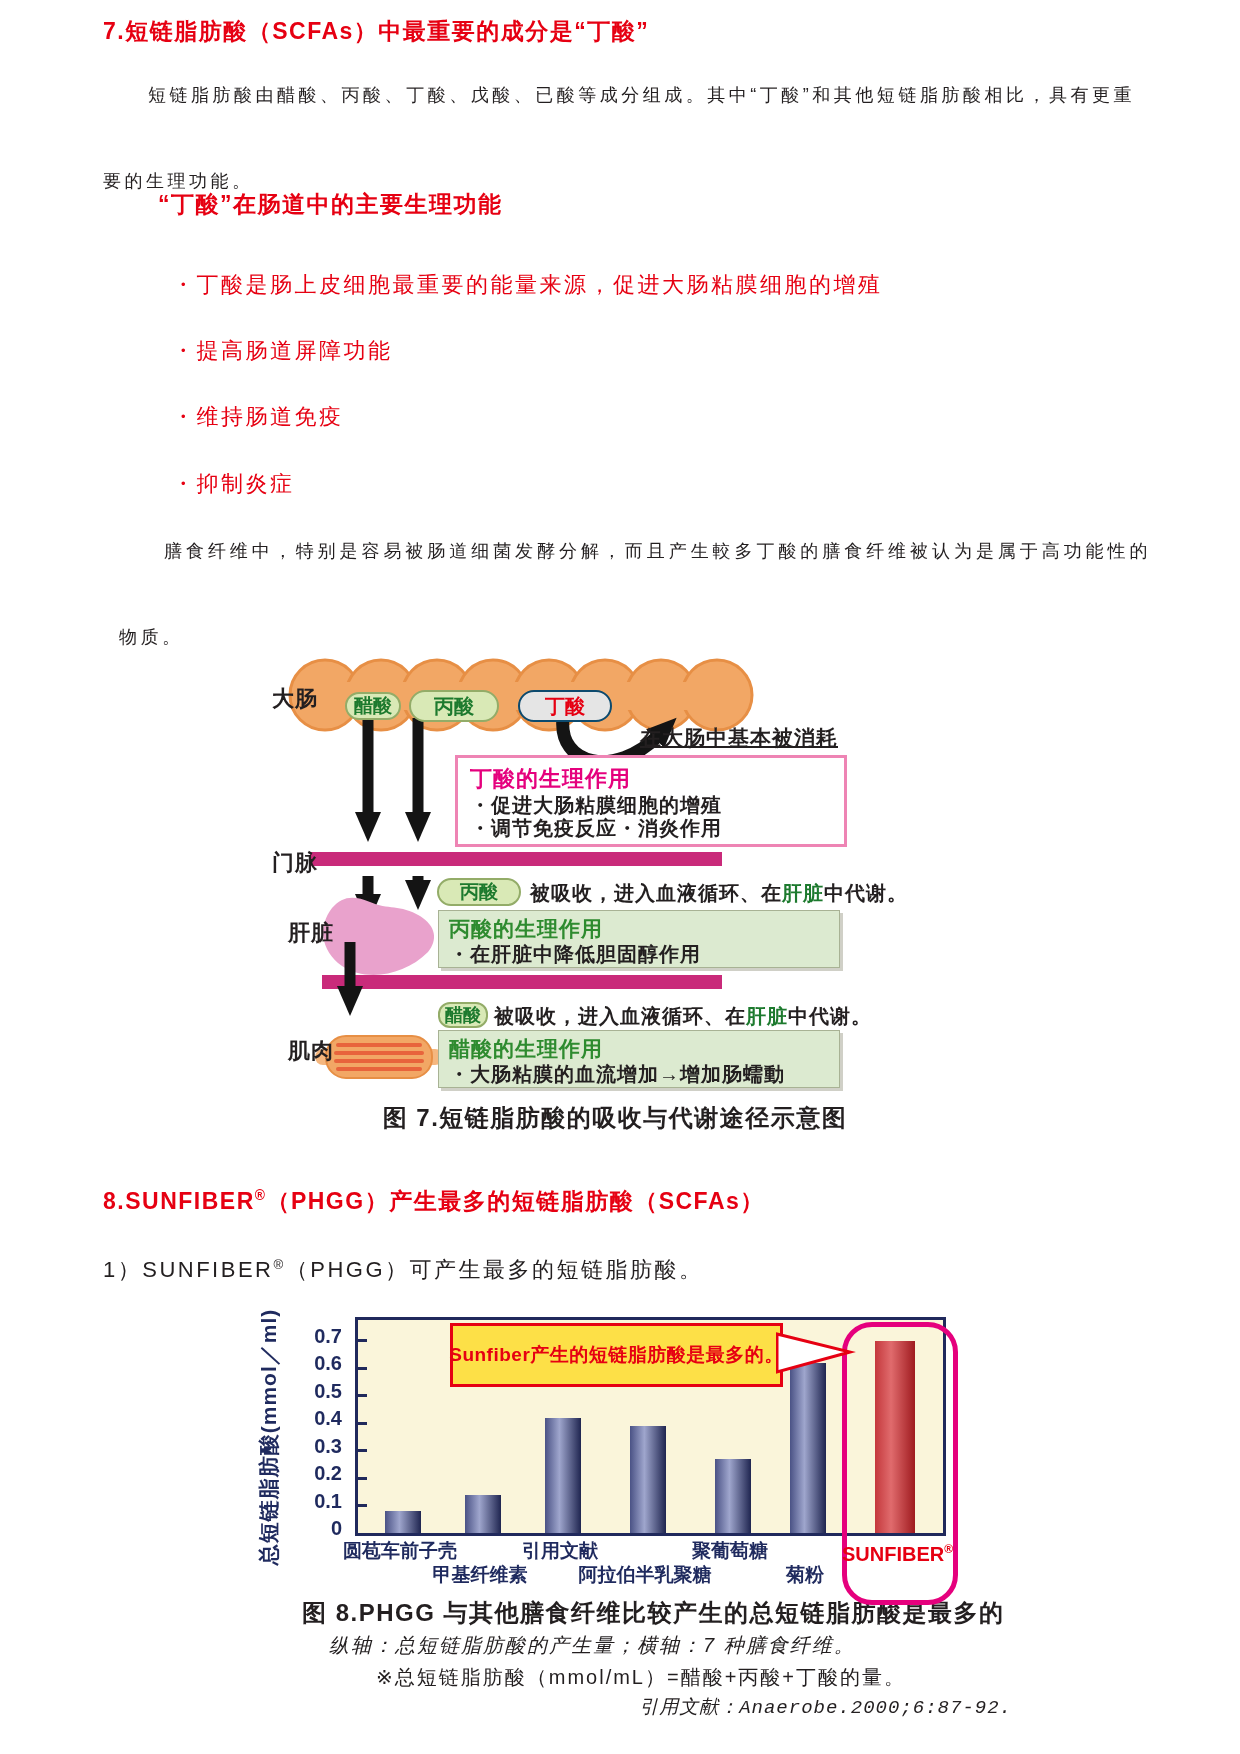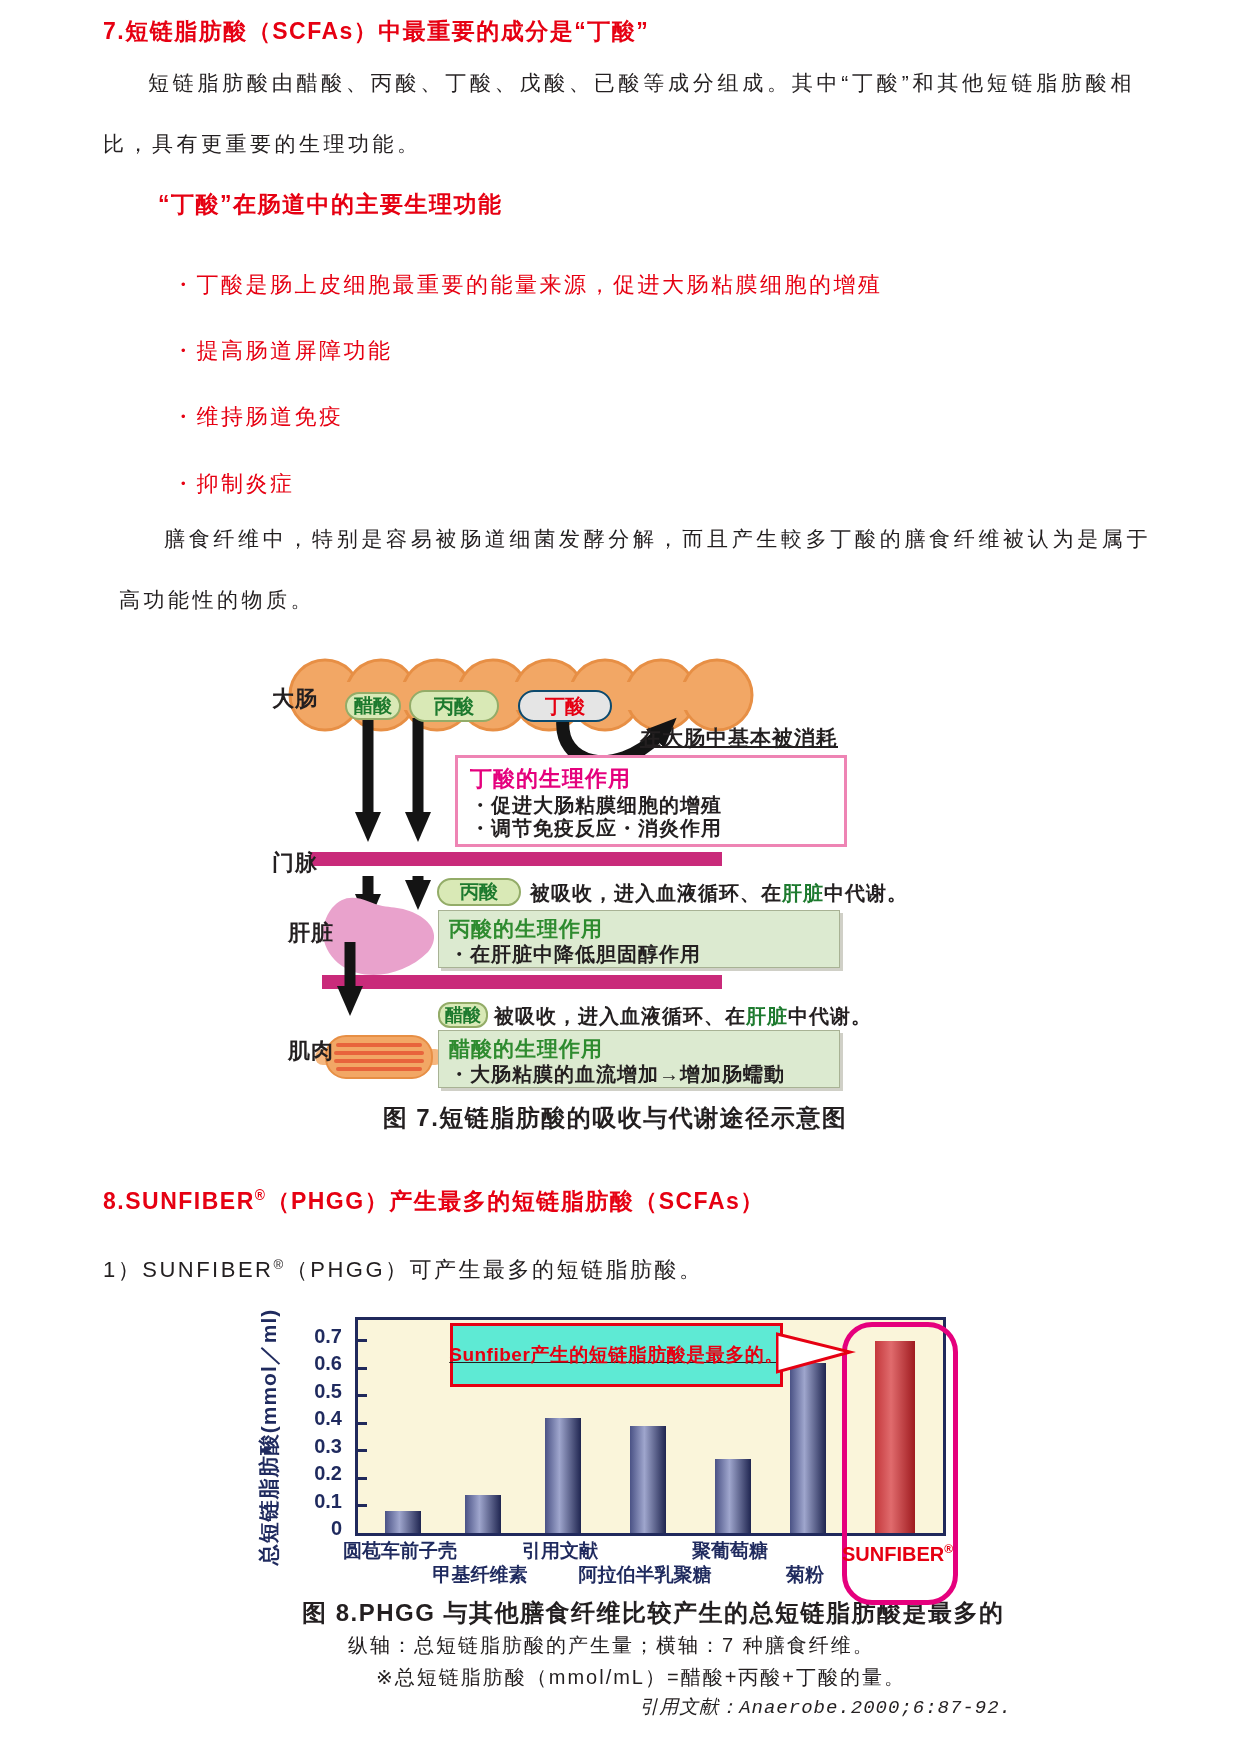--- a/index.html
+++ b/index.html
@@ -5,21 +5,21 @@
   * { margin:0; padding:0; box-sizing:content-box; }
   html,body { background:#e8e8e8; }
   .page {
     position:relative; width:1240px; height:1754px; background:#ffffff;
     margin:0 auto; overflow:hidden;
     font-family:"Liberation Sans","DejaVu Sans",sans-serif;
     color:#231f20;
   }
   .abs { position:absolute; }
   .h-red { font-size:23px; font-weight:bold; color:#e60012; letter-spacing:1.5px; white-space:nowrap; }
-  .body-par { font-size:21px; line-height:61px; letter-spacing:3.5px; text-align:justify; text-indent:45px; }
+  .body-par { font-size:18px; line-height:86px; letter-spacing:3.5px; text-align:justify; text-indent:45px; }
   .bullet-red { font-size:22px; color:#e60012; letter-spacing:2.5px; white-space:nowrap; }
   .fig-label { font-size:22px; font-weight:bold; letter-spacing:1px; white-space:nowrap; }
   .pill { position:absolute; display:flex; align-items:center; justify-content:center;
           font-weight:bold; border-radius:16px; white-space:nowrap; }
   .pill-green { background:#d9e9b6; border:2px solid #93ac68; color:#1d7a2e; }
   .pill-yellow { background:#e5e5e5; border:2px solid #0c4a6e; color:#e60012; }
   .info-box-pink { background:#ffffff; border:3px solid #ee84b4; padding:6px 12px; }
   .info-box-green { background:#dcead0; border:1px solid #a8b294; box-shadow:3px 3px 0 rgba(150,150,130,.45); padding:4px 10px; }
   .box-title-magenta { color:#e5007d; font-size:22px; font-weight:bold; letter-spacing:1px; white-space:nowrap; }
   .box-title-green { color:#2e8b2f; font-size:21px; font-weight:bold; letter-spacing:1px; white-space:nowrap; }
@@ -27,22 +27,22 @@
   .absorb { font-size:20px; font-weight:600; letter-spacing:1px; white-space:nowrap; }
   .absorb .organ { color:#1d7a2e; }
   .consumed { font-size:21px; font-weight:bold; text-decoration:underline; text-decoration-thickness:2px; letter-spacing:1px; white-space:nowrap; }
   .caption { font-size:24px; font-weight:bold; letter-spacing:1.5px; white-space:nowrap; }
   .chart-plot { position:absolute; left:355px; top:1317px; width:585px; height:213px;
                 background:#faf5da; border:3px solid #20295c; }
   .chart-bar { position:absolute; bottom:0; z-index:1; }
   .ytick-label { position:absolute; width:58px; text-align:right; font-size:20px; font-weight:bold; color:#1f2a5e; }
   .xcat-label { position:absolute; width:170px; text-align:center; font-size:19px; font-weight:bold; color:#1f2a5e; white-space:nowrap; }
   .tickmark { position:absolute; left:0; width:9px; height:3px; background:#20295c; }
-  .callout { position:absolute; left:450px; top:1323px; width:327px; height:58px; background:#5eead4;
-             border:3px solid #e60012; z-index:5; display:flex; align-items:center; justify-content:center;text-decoration:underline; }
+  .callout { position:absolute; left:450px; top:1323px; width:327px; height:58px; background:#fde047;
+             border:3px solid #e60012; z-index:5; display:flex; align-items:center; justify-content:center; }
   .callout span { color:#e60012; font-size:19px; font-weight:bold; letter-spacing:0.5px; white-space:nowrap; }
   .sunfiber-frame { position:absolute; left:842px; top:1322px; width:106px; height:273px;
                     border:5px solid #e5007d; border-radius:30px; z-index:4; }
   .sunfiber-label { position:absolute; left:842px; top:1542px; width:106px; text-align:center;
                     color:#e60012; font-size:20px; font-weight:bold; z-index:5; white-space:nowrap; }
   sup { font-size:60%; vertical-align:super; }
   .note { font-size:20px; font-weight:500; letter-spacing:2px; white-space:nowrap; }
   .citation { font-size:19px; font-style:italic; letter-spacing:1px; white-space:nowrap; text-align:right; }
   .ylab-rot { transform:rotate(-90deg); transform-origin:center; font-size:21px; font-weight:bold;
               color:#1f2a5e; white-space:nowrap; text-align:center; letter-spacing:1px; }
@@ -185,21 +185,21 @@
   <svg class="abs" style="left:776px; top:1326px; z-index:6;" width="80" height="56" viewBox="0 0 80 56">
     <path d="M1,8 L74,26 L1,46 Z" fill="#ffffff" stroke="#e60012" stroke-width="3"></path>
   </svg>
 
   <div class="sunfiber-frame"></div>
   <div class="sunfiber-label">
     <span>SUNFIBER</span><sup>®</sup>
   </div>
 
   <div class="abs caption" style="left:302px; top:1597px;">图 8.PHGG 与其他膳食纤维比较产生的总短链脂肪酸是最多的</div>
-  <div class="abs note" style="left:348px; top:1632px;">纵轴：总短链脂肪酸的产生量；横轴：7 种膳食纤维。</div>
+  <div class="abs note" style="left:329px; top:1632px;font-style:italic;">纵轴：总短链脂肪酸的产生量；横轴：7 种膳食纤维。</div>
   <div class="abs note" style="left:340px; top:1664px;margin-left:36px;">※总短链脂肪酸（mmol/mL）=醋酸+丙酸+丁酸的量。</div>
   <div class="abs citation" style="left:600px; top:1694px; width:412px;font-family:Liberation Mono, monospace;">引用文献：Anaerobe.2000;6:87-92.</div>
 
 <div class="ytick-label" style="left: 284px; top: 1517px;">0</div>
     <div class="ytick-label" style="left: 284px; top: 1489.5px;">0.1</div>
     <div class="ytick-label" style="left: 284px; top: 1462px;">0.2</div>
     <div class="ytick-label" style="left: 284px; top: 1434.5px;">0.3</div>
     <div class="ytick-label" style="left: 284px; top: 1407px;">0.4</div>
     <div class="ytick-label" style="left: 284px; top: 1379.5px;">0.5</div>
     <div class="ytick-label" style="left: 284px; top: 1352px;">0.6</div>

